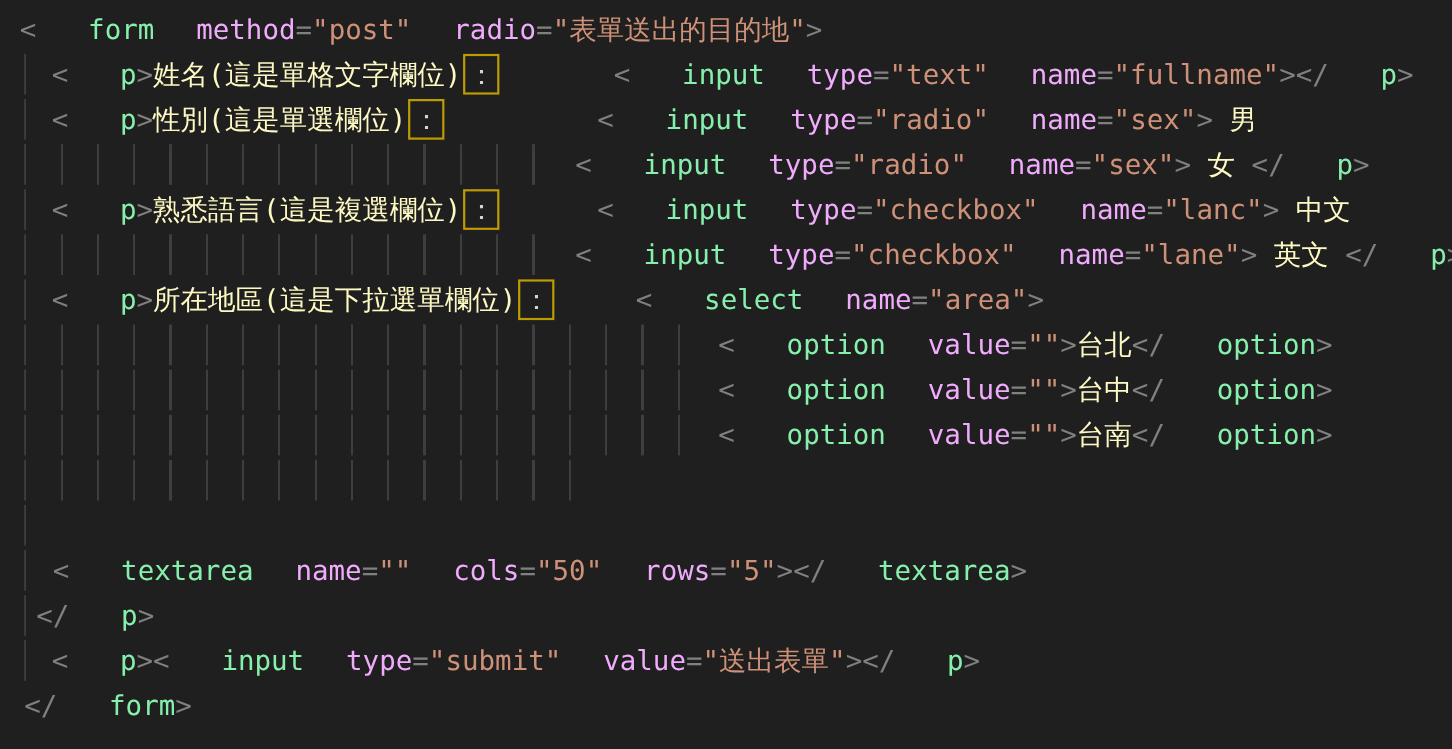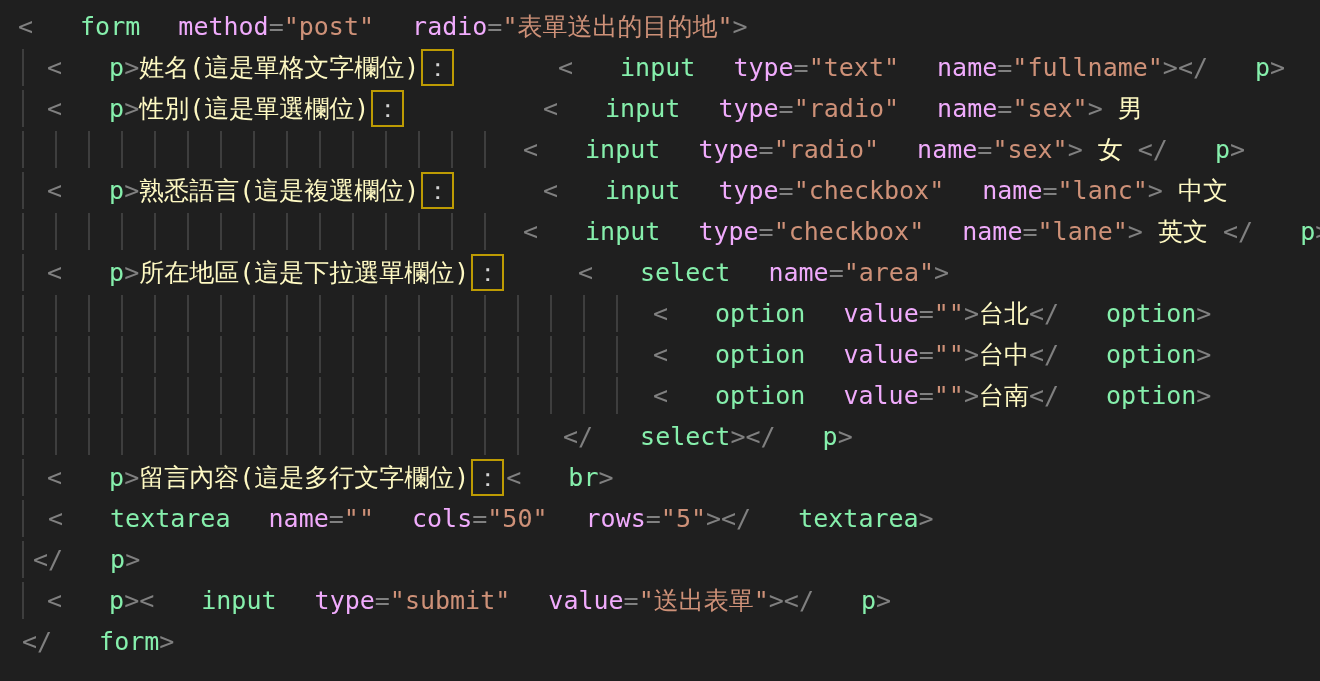--- a/index.html
+++ b/index.html
@@ -42,20 +42,20 @@
       <div class="line"><span class="seg" style="left: 18px;"><span class="p">&lt;</span><span class="t">form</span><span class="x"> </span><span class="a">method</span><span class="p">=</span><span class="s">"post"</span><span class="x"> </span><span class="a">radio</span><span class="p">=</span><span class="s">"表單送出的目的地"</span><span class="p">&gt;</span></span></div>
       <div class="line"><div class="guides" style="left: 22px; width: 2px;"></div><span class="seg" style="left: 47px;"><span class="p">&lt;</span><span class="t">p</span><span class="p">&gt;</span><span class="x">姓名(這是單格文字欄位)</span><span class="b">：</span></span><span class="seg" style="left: 558px;"><span class="p">&lt;</span><span class="t">input</span><span class="x"> </span><span class="a">type</span><span class="p">=</span><span class="s">"text"</span><span class="x"> </span><span class="a">name</span><span class="p">=</span><span class="s">"fullname"</span><span class="p">&gt;</span><span class="p">&lt;/</span><span class="t">p</span><span class="p">&gt;</span></span></div>
       <div class="line"><div class="guides" style="left: 22px; width: 2px;"></div><span class="seg" style="left: 47px;"><span class="p">&lt;</span><span class="t">p</span><span class="p">&gt;</span><span class="x">性別(這是單選欄位)</span><span class="b">：</span></span><span class="seg" style="left: 543px;"><span class="p">&lt;</span><span class="t">input</span><span class="x"> </span><span class="a">type</span><span class="p">=</span><span class="s">"radio"</span><span class="x"> </span><span class="a">name</span><span class="p">=</span><span class="s">"sex"</span><span class="p">&gt;</span><span class="x"> 男</span></span></div>
       <div class="line"><div class="guides" style="left: 22px; width: 480px;"></div><span class="seg" style="left: 523px;"><span class="p">&lt;</span><span class="t">input</span><span class="x"> </span><span class="a">type</span><span class="p">=</span><span class="s">"radio"</span><span class="x"> </span><span class="a">name</span><span class="p">=</span><span class="s">"sex"</span><span class="p">&gt;</span><span class="x"> 女 </span><span class="p">&lt;/</span><span class="t">p</span><span class="p">&gt;</span></span></div>
       <div class="line"><div class="guides" style="left: 22px; width: 2px;"></div><span class="seg" style="left: 47px;"><span class="p">&lt;</span><span class="t">p</span><span class="p">&gt;</span><span class="x">熟悉語言(這是複選欄位)</span><span class="b">：</span></span><span class="seg" style="left: 543px;"><span class="p">&lt;</span><span class="t">input</span><span class="x"> </span><span class="a">type</span><span class="p">=</span><span class="s">"checkbox"</span><span class="x"> </span><span class="a">name</span><span class="p">=</span><span class="s">"lanc"</span><span class="p">&gt;</span><span class="x"> 中文</span></span></div>
       <div class="line"><div class="guides" style="left: 22px; width: 480px;"></div><span class="seg" style="left: 523px;"><span class="p">&lt;</span><span class="t">input</span><span class="x"> </span><span class="a">type</span><span class="p">=</span><span class="s">"checkbox"</span><span class="x"> </span><span class="a">name</span><span class="p">=</span><span class="s">"lane"</span><span class="p">&gt;</span><span class="x"> 英文 </span><span class="p">&lt;/</span><span class="t">p</span><span class="p">&gt;</span></span></div>
       <div class="line"><div class="guides" style="left: 22px; width: 2px;"></div><span class="seg" style="left: 47px;"><span class="p">&lt;</span><span class="t">p</span><span class="p">&gt;</span><span class="x">所在地區(這是下拉選單欄位)</span><span class="b">：</span></span><span class="seg" style="left: 578px;"><span class="p">&lt;</span><span class="t">select</span><span class="x"> </span><span class="a">name</span><span class="p">=</span><span class="s">"area"</span><span class="p">&gt;</span></span></div>
       <div class="line"><div class="guides" style="left: 22px; width: 612px;"></div><span class="seg" style="left: 653px;"><span class="p">&lt;</span><span class="t">option</span><span class="x"> </span><span class="a">value</span><span class="p">=</span><span class="s">""</span><span class="p">&gt;</span><span class="x">台北</span><span class="p">&lt;/</span><span class="t">option</span><span class="p">&gt;</span></span></div>
       <div class="line"><div class="guides" style="left: 22px; width: 612px;"></div><span class="seg" style="left: 653px;"><span class="p">&lt;</span><span class="t">option</span><span class="x"> </span><span class="a">value</span><span class="p">=</span><span class="s">""</span><span class="p">&gt;</span><span class="x">台中</span><span class="p">&lt;/</span><span class="t">option</span><span class="p">&gt;</span></span></div>
       <div class="line"><div class="guides" style="left: 22px; width: 612px;"></div><span class="seg" style="left: 653px;"><span class="p">&lt;</span><span class="t">option</span><span class="x"> </span><span class="a">value</span><span class="p">=</span><span class="s">""</span><span class="p">&gt;</span><span class="x">台南</span><span class="p">&lt;/</span><span class="t">option</span><span class="p">&gt;</span></span></div>
-      <div class="line"><div class="guides" style="left: 22px; width: 510px;"></div><span class="seg" style="left: 563px;"><span class="p">&lt;/</span><span class="t">select</span><span class="p">&gt;</span><span class="p">&lt;/</span><span class="t">p</span><span class="p">&gt;</span></span></div>
-      <div class="line"><div class="guides" style="left: 22px; width: 2px;"></div><span class="seg" style="left: 47px;"><span class="p">&lt;</span><span class="t">p</span><span class="p">&gt;</span><span class="x">留言內容(這是多行文字欄位)</span><span class="b">：</span><span class="p">&lt;</span><span class="t">br</span><span class="p">&gt;</span></span></div>
+      <div class="line"><div class="guides" style="left: 22px; width: 510px;"></div></div>
+      <div class="line"><div class="guides" style="left: 22px; width: 2px;"></div></div>
       <div class="line"><div class="guides" style="left: 22px; width: 2px;"></div><span class="seg" style="left: 48px;"><span class="p">&lt;</span><span class="t">textarea</span><span class="x"> </span><span class="a">name</span><span class="p">=</span><span class="s">""</span><span class="x"> </span><span class="a">cols</span><span class="p">=</span><span class="s">"50"</span><span class="x"> </span><span class="a">rows</span><span class="p">=</span><span class="s">"5"</span><span class="p">&gt;</span><span class="p">&lt;/</span><span class="t">textarea</span><span class="p">&gt;</span></span></div>
       <div class="line"><div class="guides" style="left: 22px; width: 2px;"></div><span class="seg" style="left: 33px;"><span class="p">&lt;/</span><span class="t">p</span><span class="p">&gt;</span></span></div>
       <div class="line"><div class="guides" style="left: 22px; width: 2px;"></div><span class="seg" style="left: 47px;"><span class="p">&lt;</span><span class="t">p</span><span class="p">&gt;</span><span class="p">&lt;</span><span class="t">input</span><span class="x"> </span><span class="a">type</span><span class="p">=</span><span class="s">"submit"</span><span class="x"> </span><span class="a">value</span><span class="p">=</span><span class="s">"送出表單"</span><span class="p">&gt;</span><span class="p">&lt;/</span><span class="t">p</span><span class="p">&gt;</span></span></div>
       <div class="line"><span class="seg" style="left: 22px;"><span class="p">&lt;/</span><span class="t">form</span><span class="p">&gt;</span></span></div>
     </div>
 </div>
 
 </body></html>

